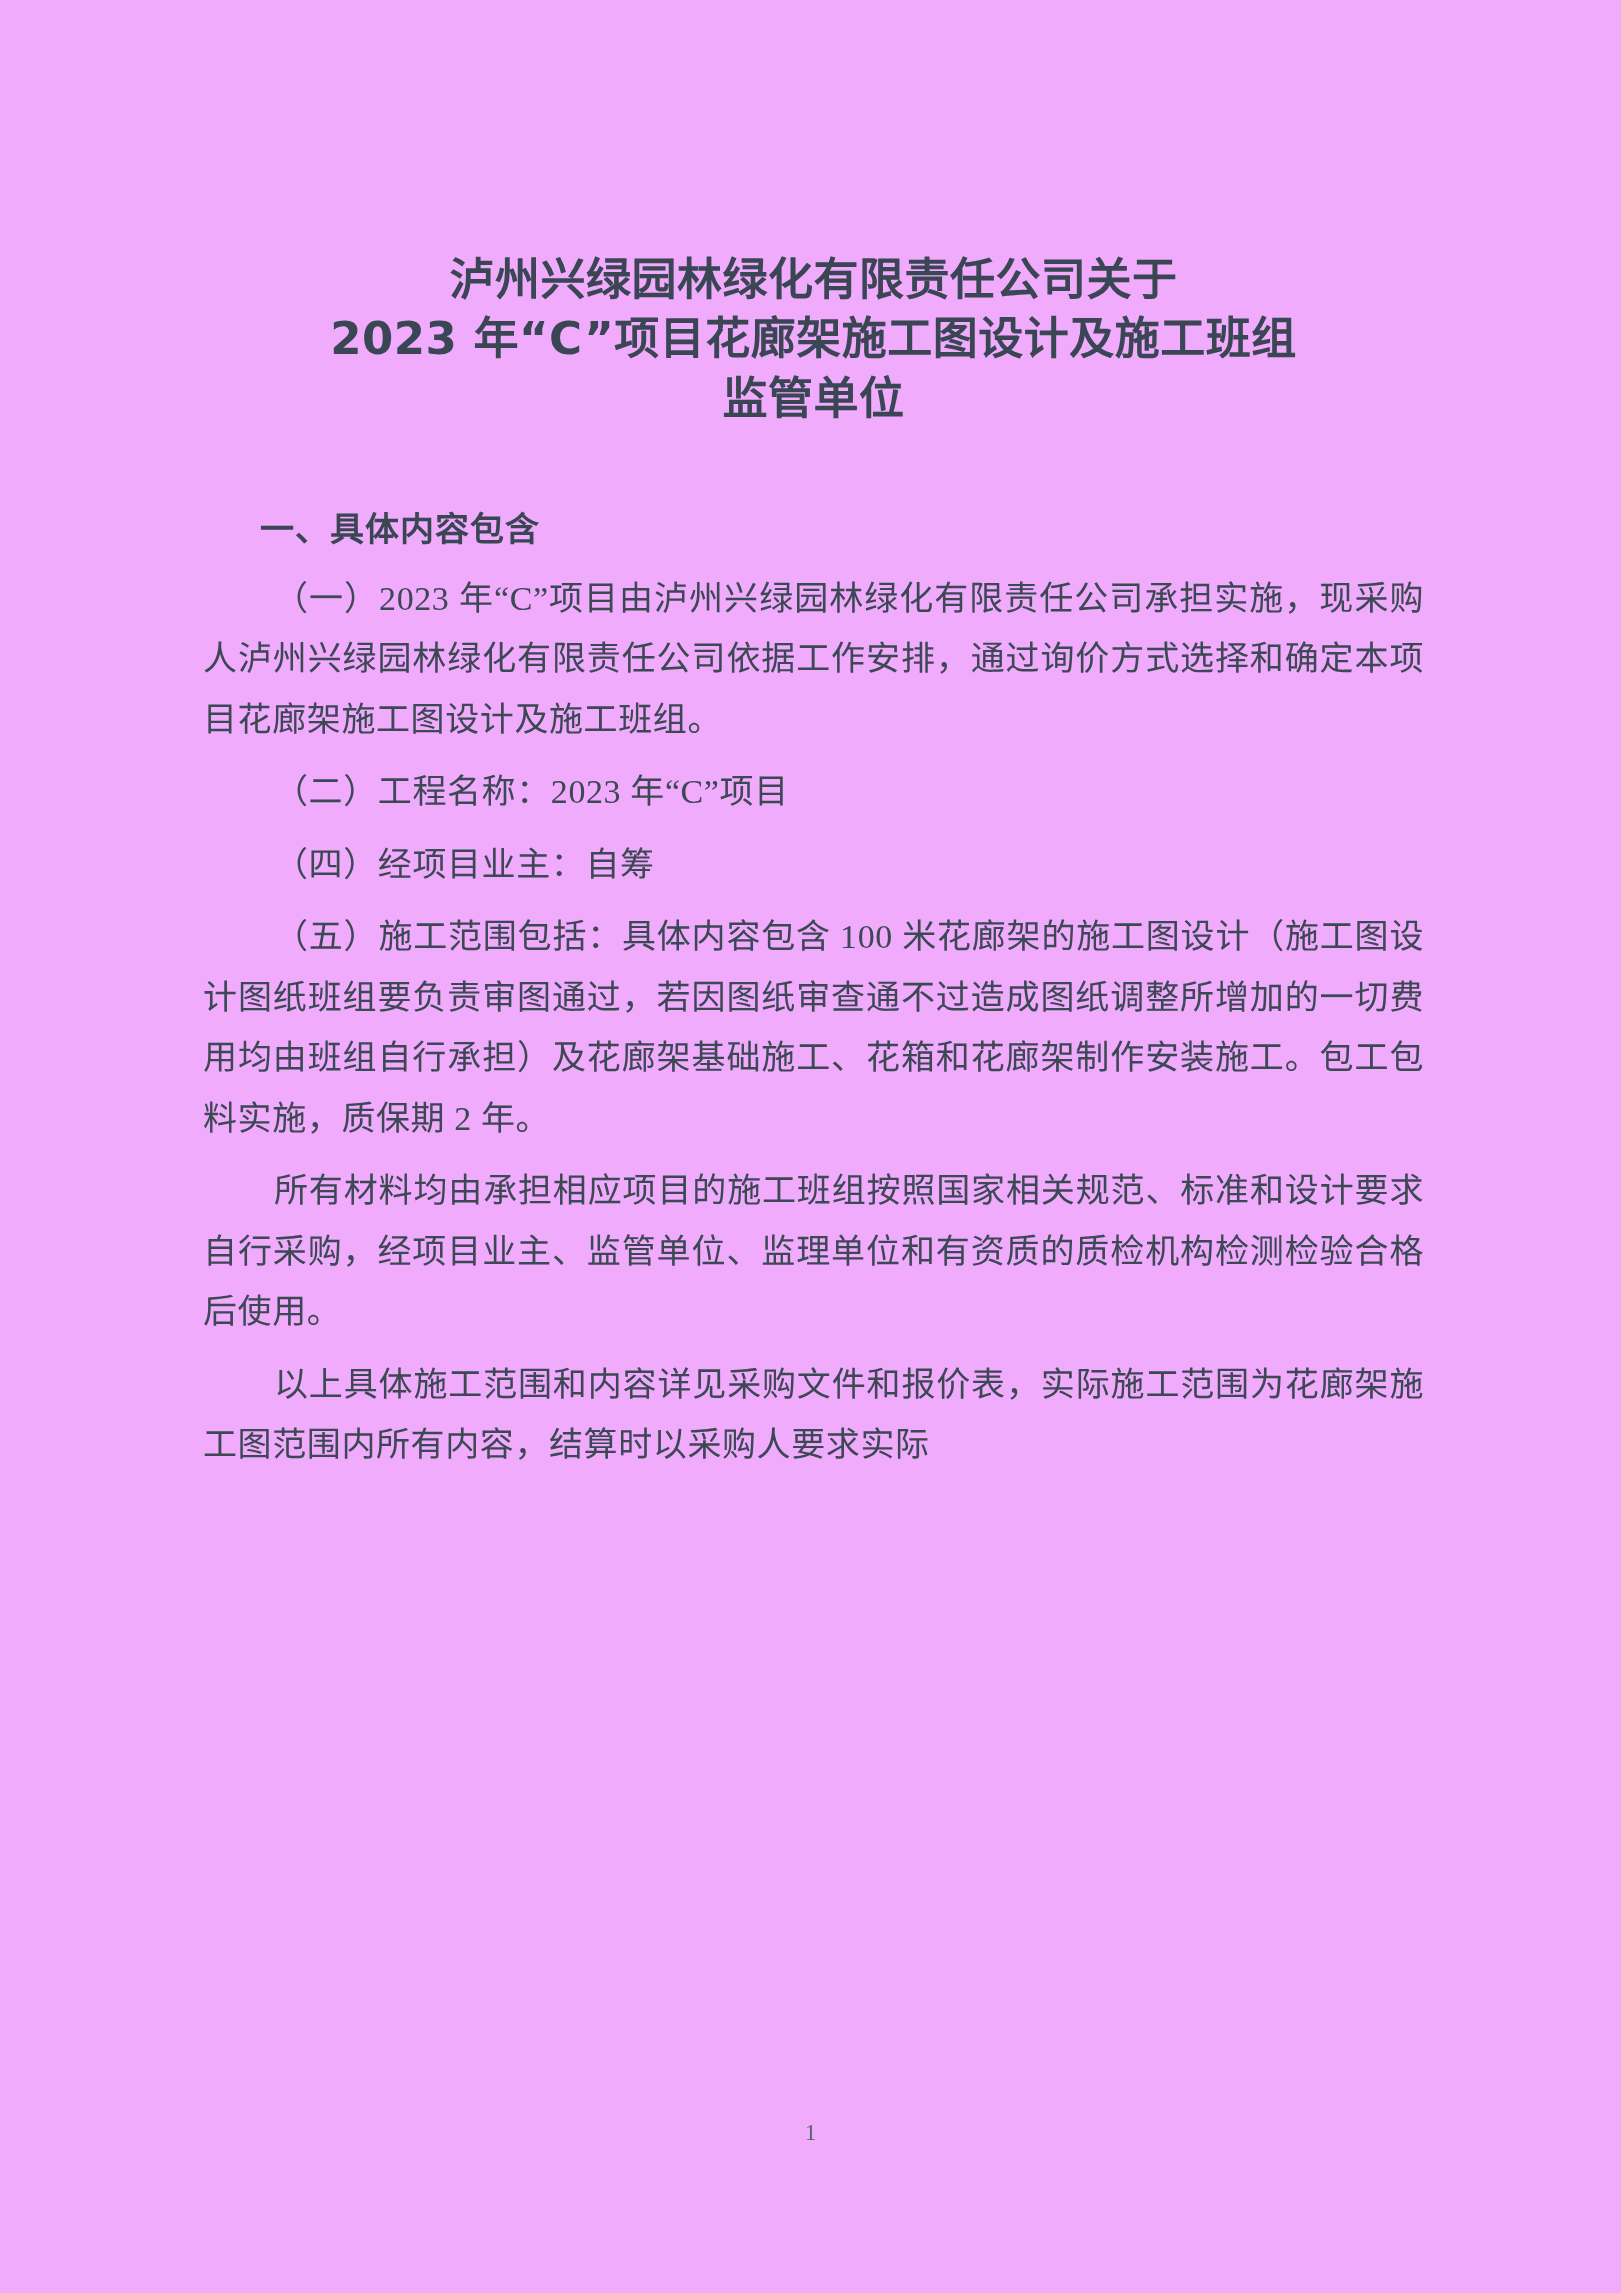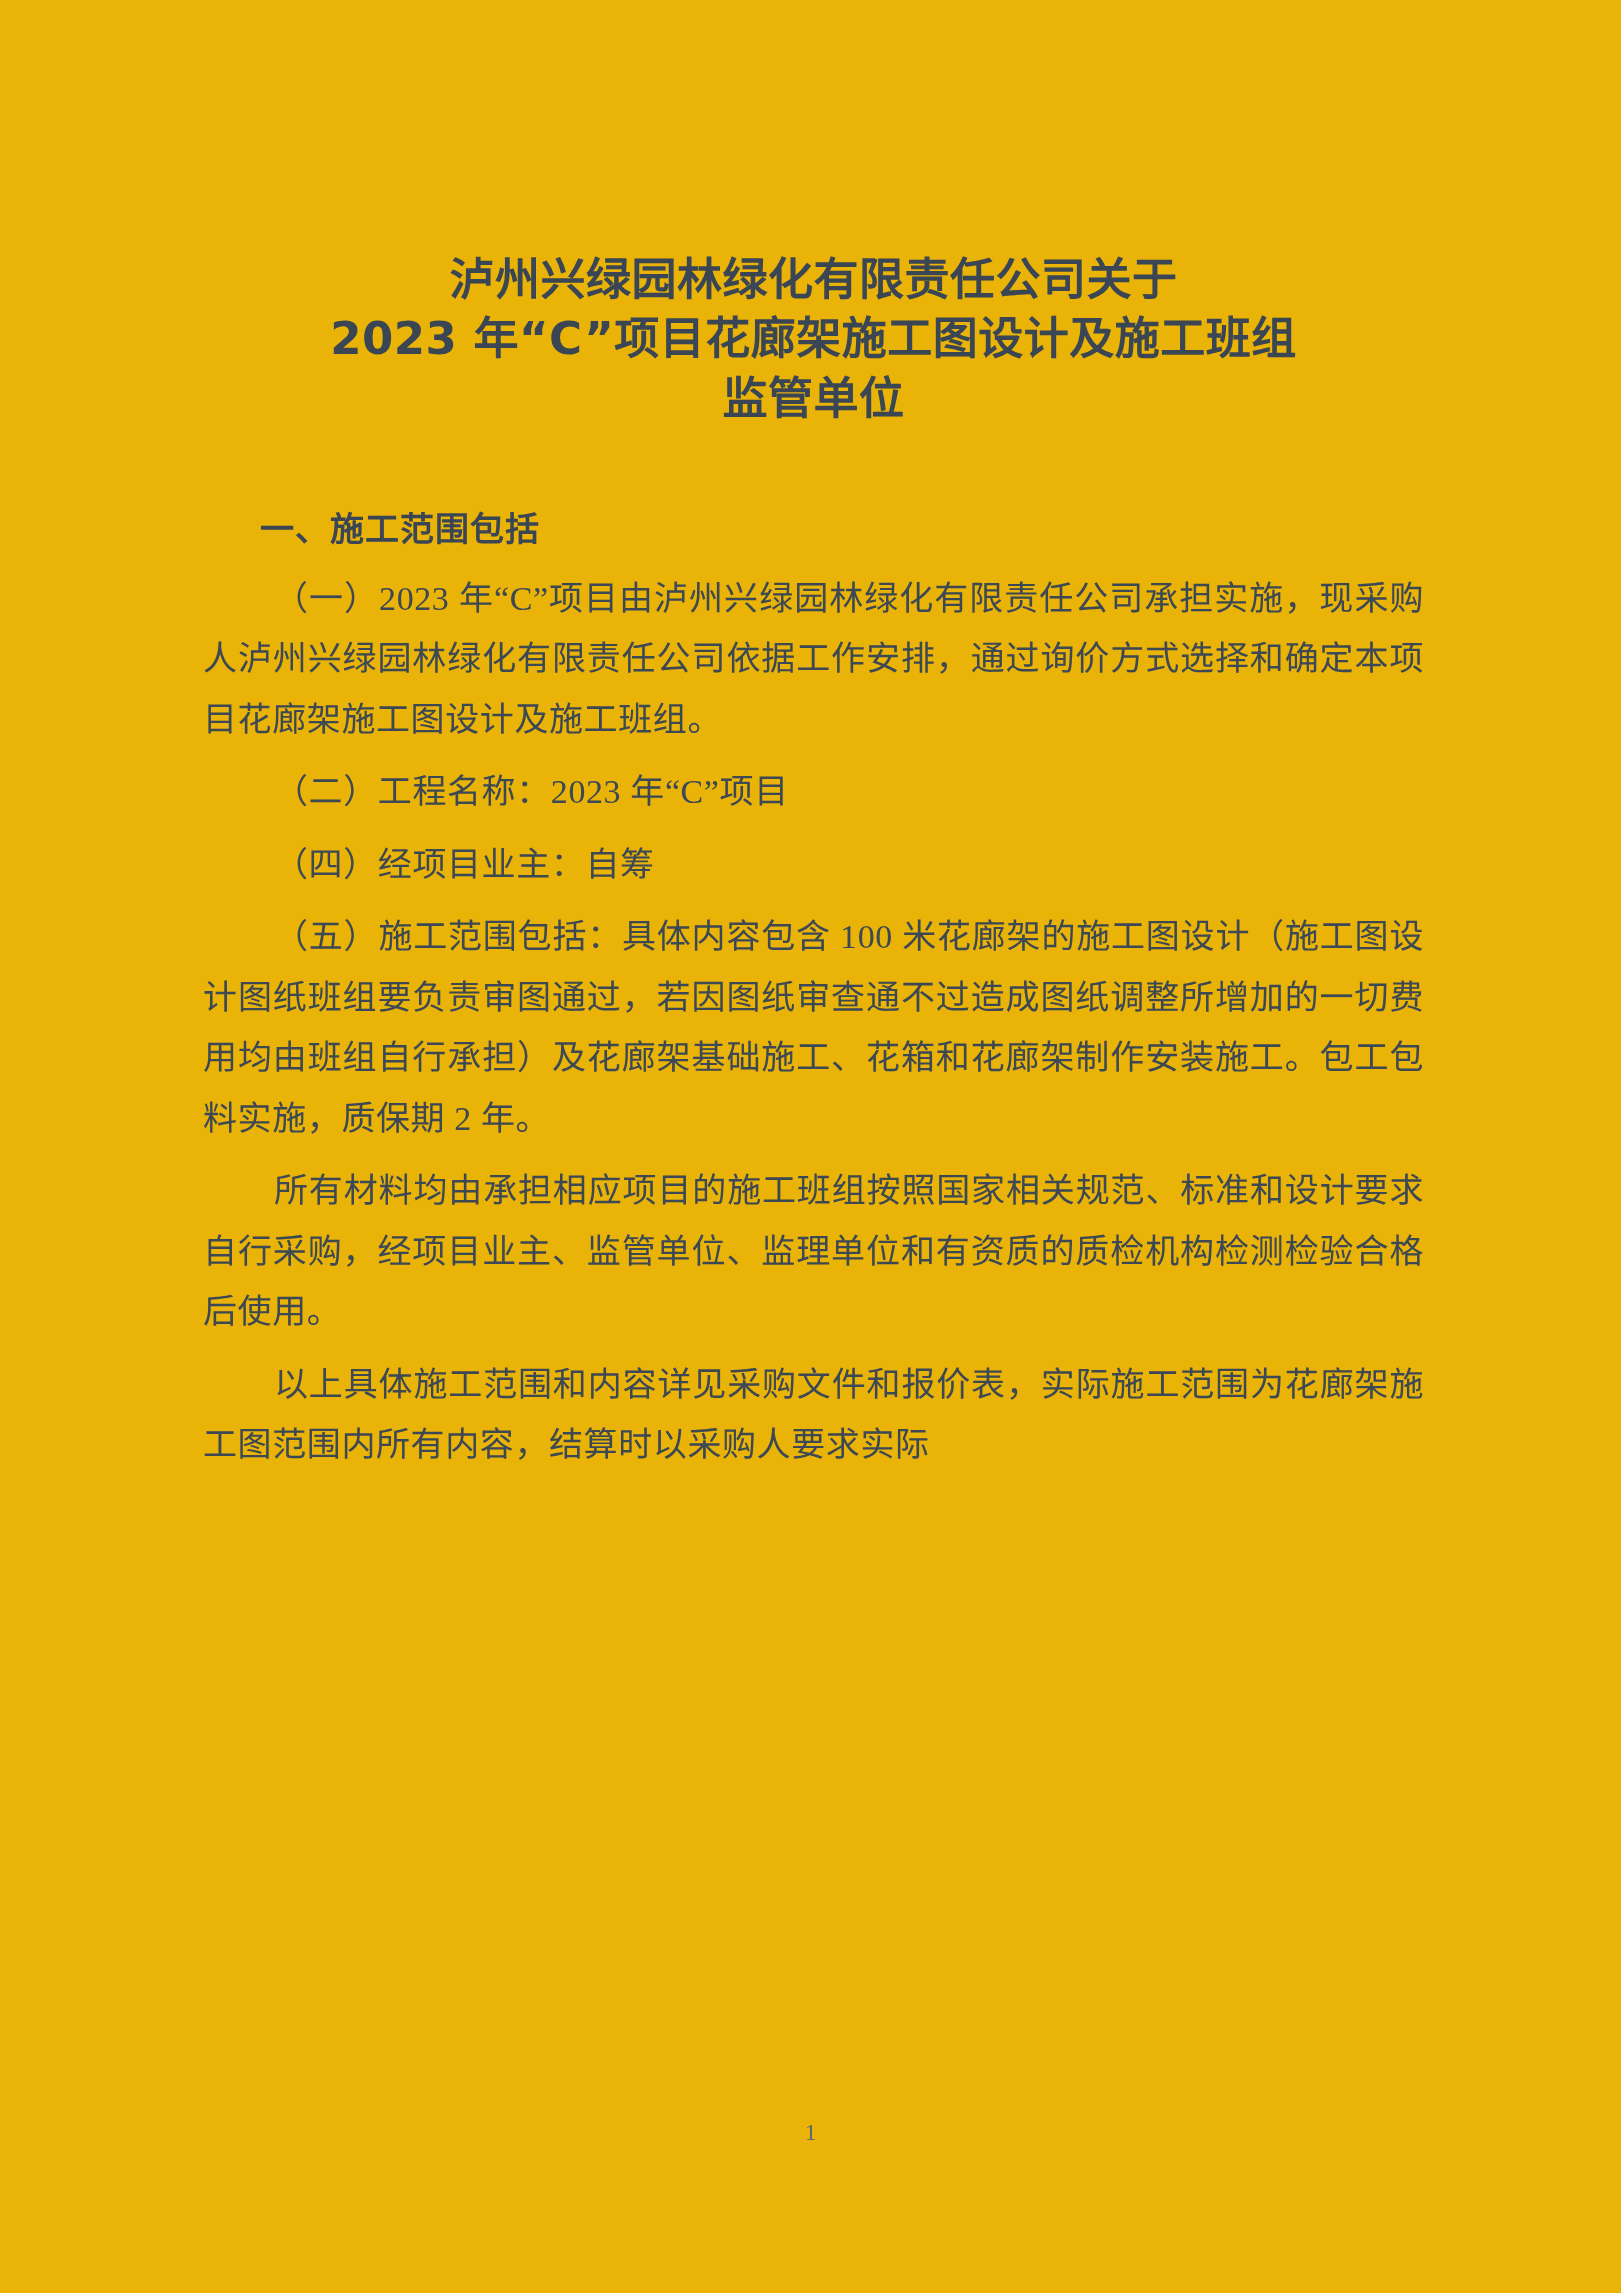--- a/index.html
+++ b/index.html
@@ -16,21 +16,21 @@
     overflow: hidden;
   }
   .page {
     position: absolute;
     left: 0;
     top: 0;
     width: 1621px;
     height: 2294px;
     box-sizing: border-box;
     padding: 8px;
-    background: #eab308;
+    background: #f0abfc;
   }
   .doc-body {
     position: absolute;
     left: 191px;
     top: 250px;
     width: 1245px;
   }
   .doc-title {
     text-align: center;
     font-family: "DejaVu Sans", "Liberation Sans", sans-serif;
@@ -83,21 +83,21 @@
 <div class="page">
 
   <div class="doc-body">
 
     <div class="doc-title">
       <span class="tline">泸州兴绿园林绿化有限责任公司关于</span>
       <span class="tline">2023 年“C”项目花廊架施工图设计及施工班组</span>
       <span class="tline">监管单位</span>
     </div>
 
-    <div class="section-heading">一、施工范围包括</div>
+    <div class="section-heading">一、具体内容包含</div>
 
     <p class="para">（一）2023 年“C”项目由泸州兴绿园林绿化有限责任公司承担实施，现采购人泸州兴绿园林绿化有限责任公司依据工作安排，通过询价方式选择和确定本项目花廊架施工图设计及施工班组。</p>
     <p class="para">（二）工程名称：2023 年“C”项目</p>
     <p class="para">（四）经项目业主：自筹</p>
     <p class="para">（五）施工范围包括：具体内容包含 100 米花廊架的施工图设计（施工图设计图纸班组要负责审图通过，若因图纸审查通不过造成图纸调整所增加的一切费用均由班组自行承担）及花廊架基础施工、花箱和花廊架制作安装施工。包工包料实施，质保期 2 年。</p>
     <p class="para">所有材料均由承担相应项目的施工班组按照国家相关规范、标准和设计要求自行采购，经项目业主、监管单位、监理单位和有资质的质检机构检测检验合格后使用。</p>
     <p class="para">以上具体施工范围和内容详见采购文件和报价表，实际施工范围为花廊架施工图范围内所有内容，结算时以采购人要求实际</p>
 
   </div>
 

